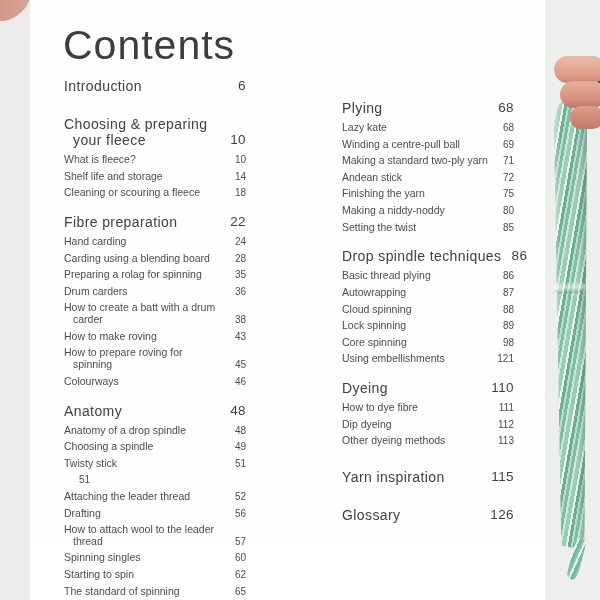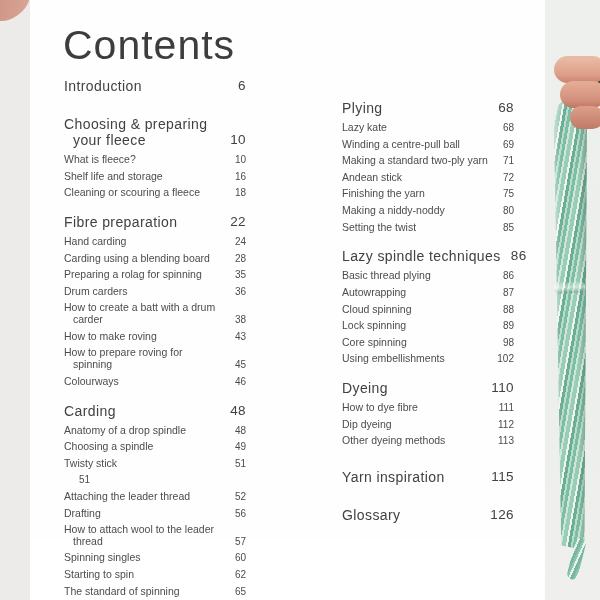--- a/index.html
+++ b/index.html
@@ -100,21 +100,21 @@
     <div class="row h wrap tight">
         <span class="lbl">Choosing &amp; preparing your fleece</span>
         <span class="pg">10</span>
       </div>
     <div class="row s">
         <span class="lbl">What is fleece?</span>
         <span class="pg">10</span>
       </div>
     <div class="row s">
         <span class="lbl">Shelf life and storage</span>
-        <span class="pg">16</span>
+        <span class="pg">14</span>
       </div>
     <div class="row s">
         <span class="lbl">Cleaning or scouring a fleece</span>
         <span class="pg">18</span>
       </div>
     <div class="row h">
         <span class="lbl">Fibre preparation</span>
         <span class="pg">22</span>
       </div>
     <div class="row s">
@@ -143,21 +143,21 @@
       </div>
     <div class="row s">
         <span class="lbl">How to prepare roving for spinning</span>
         <span class="pg">45</span>
       </div>
     <div class="row s">
         <span class="lbl">Colourways</span>
         <span class="pg">46</span>
       </div>
     <div class="row h">
-        <span class="lbl">Carding</span>
+        <span class="lbl">Anatomy</span>
         <span class="pg">48</span>
       </div>
     <div class="row s">
         <span class="lbl">Anatomy of a drop spindle</span>
         <span class="pg">48</span>
       </div>
     <div class="row s">
         <span class="lbl">Choosing a spindle</span>
         <span class="pg">49</span>
       </div>
@@ -221,21 +221,21 @@
       </div>
     <div class="row s">
         <span class="lbl">Making a niddy-noddy</span>
         <span class="pg">80</span>
       </div>
     <div class="row s">
         <span class="lbl">Setting the twist</span>
         <span class="pg">85</span>
       </div>
     <div class="row h">
-        <span class="lbl">Lazy spindle techniques</span>
+        <span class="lbl">Drop spindle techniques</span>
         <span class="pg">86</span>
       </div>
     <div class="row s">
         <span class="lbl">Basic thread plying</span>
         <span class="pg">86</span>
       </div>
     <div class="row s">
         <span class="lbl">Autowrapping</span>
         <span class="pg">87</span>
       </div>
@@ -246,21 +246,21 @@
     <div class="row s">
         <span class="lbl">Lock spinning</span>
         <span class="pg">89</span>
       </div>
     <div class="row s">
         <span class="lbl">Core spinning</span>
         <span class="pg">98</span>
       </div>
     <div class="row s">
         <span class="lbl">Using embellishments</span>
-        <span class="pg">102</span>
+        <span class="pg">121</span>
       </div>
     <div class="row h">
         <span class="lbl">Dyeing</span>
         <span class="pg">110</span>
       </div>
     <div class="row s">
         <span class="lbl">How to dye fibre</span>
         <span class="pg">111</span>
       </div>
     <div class="row s">

